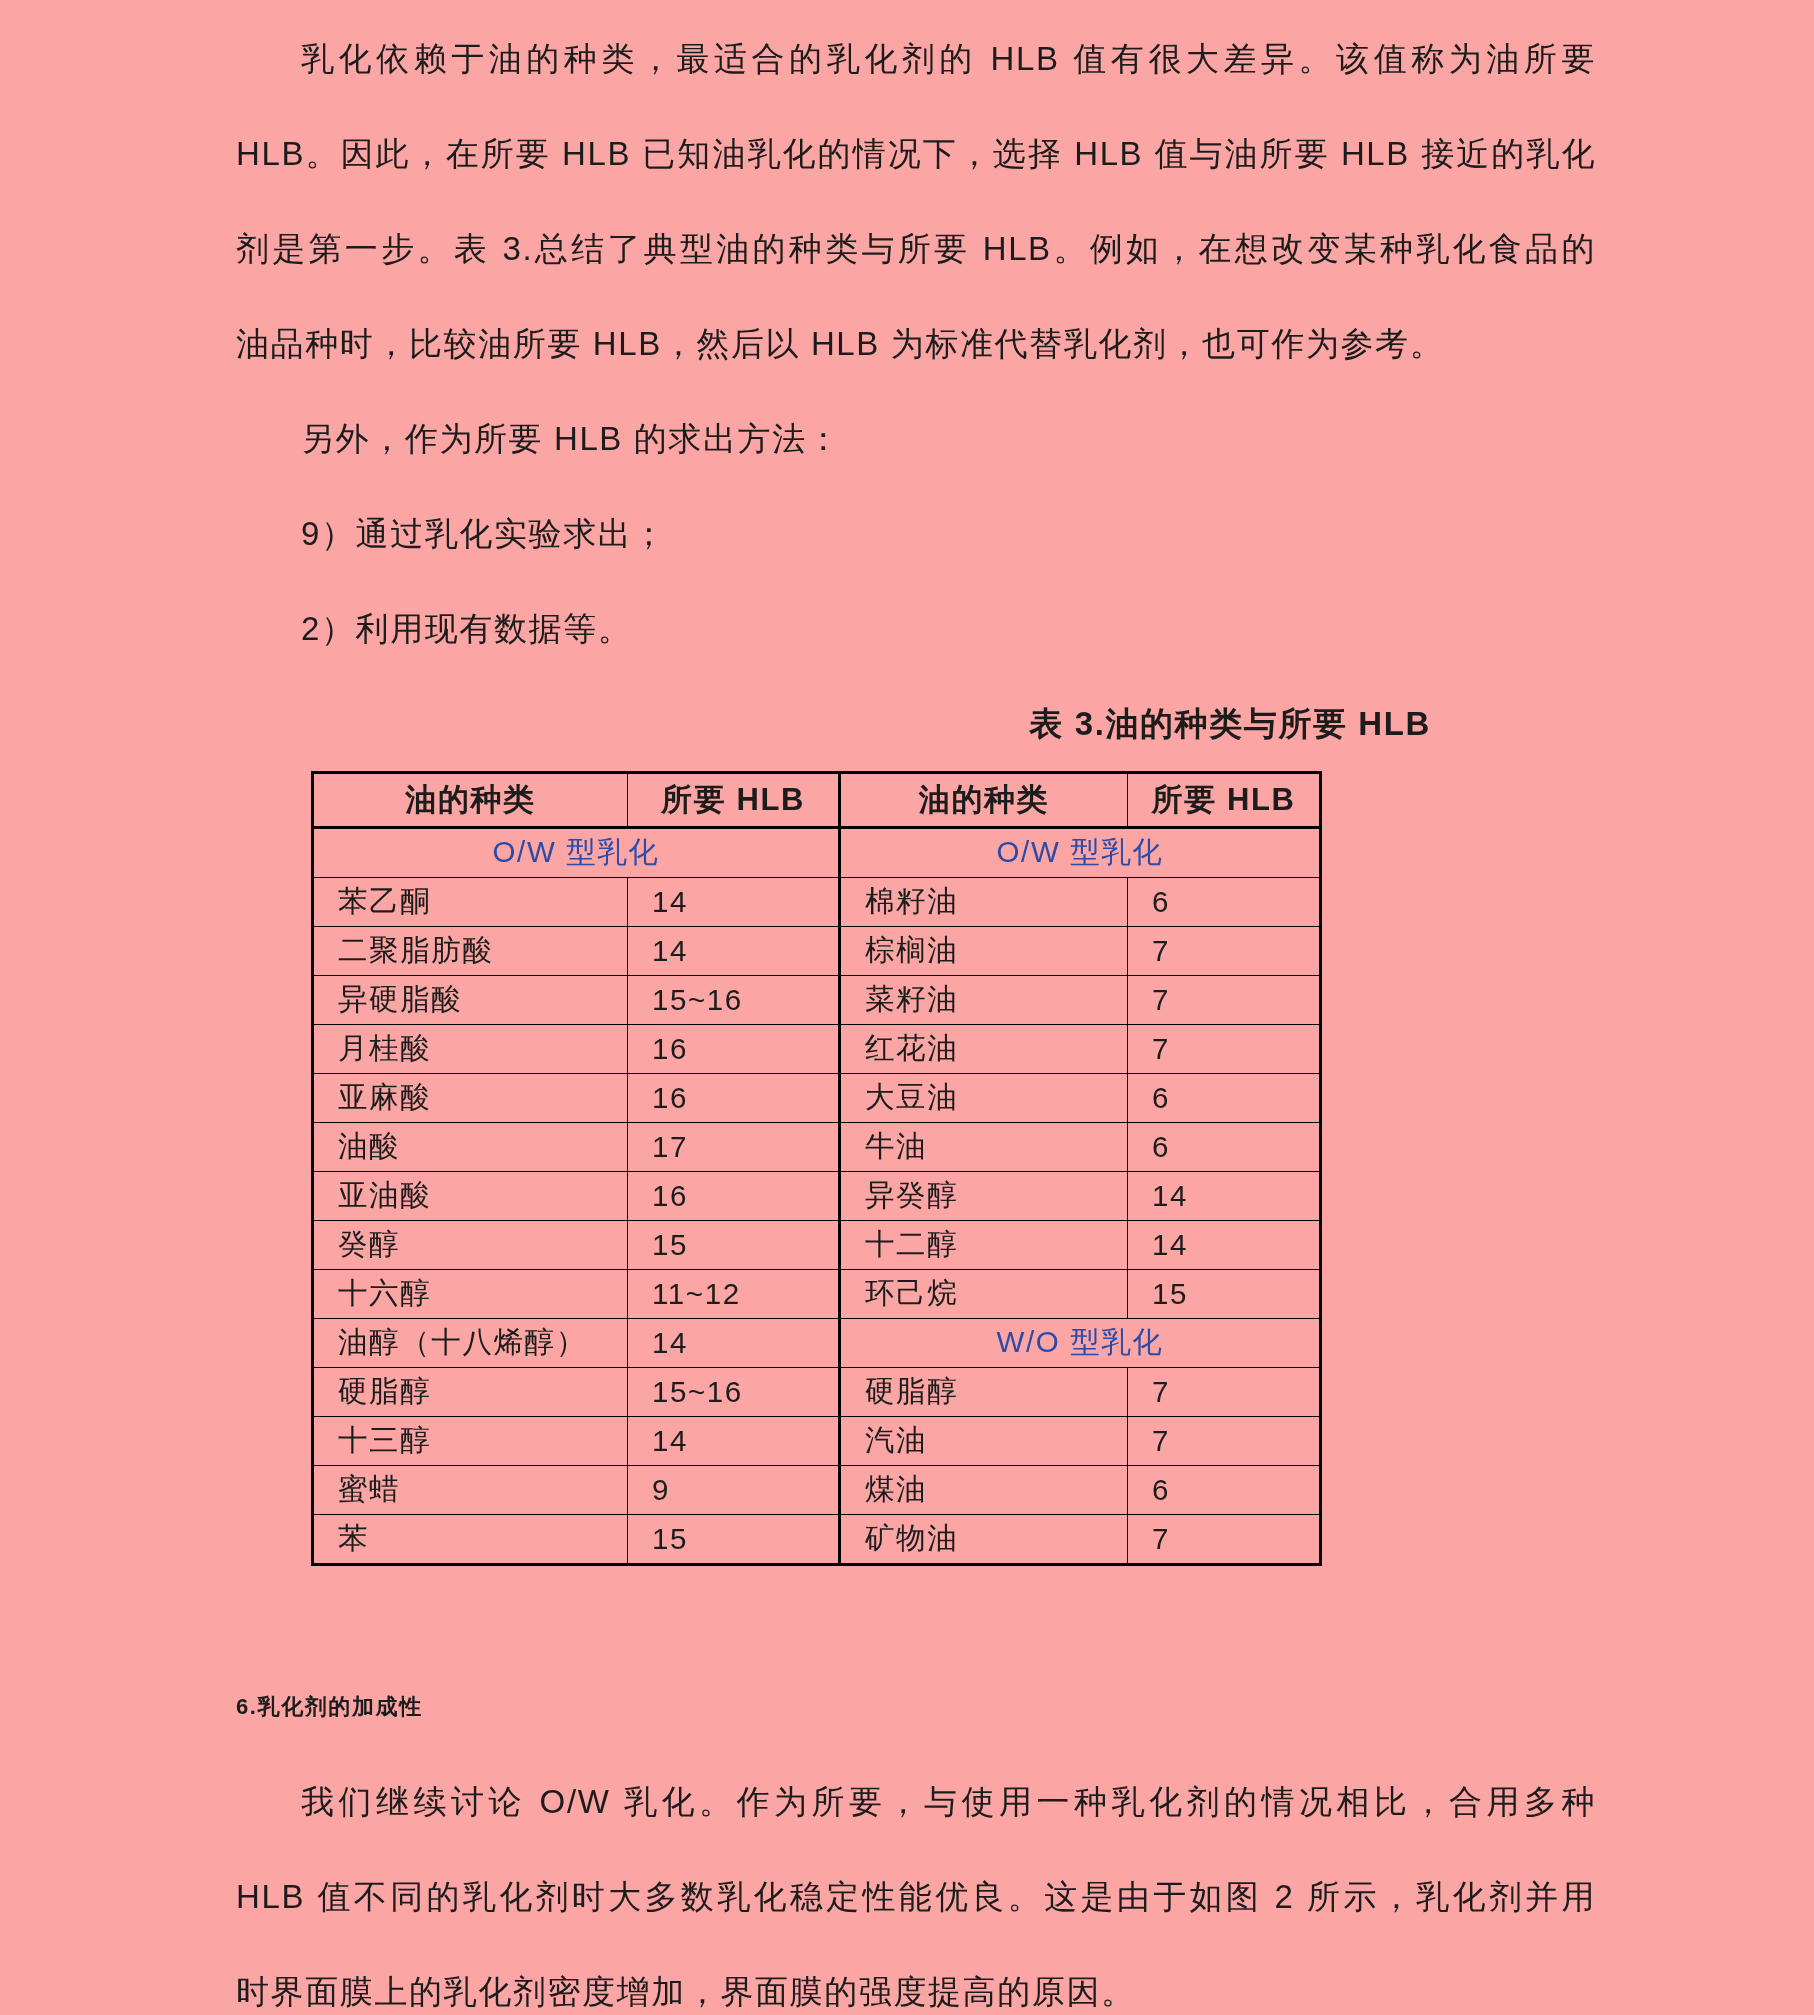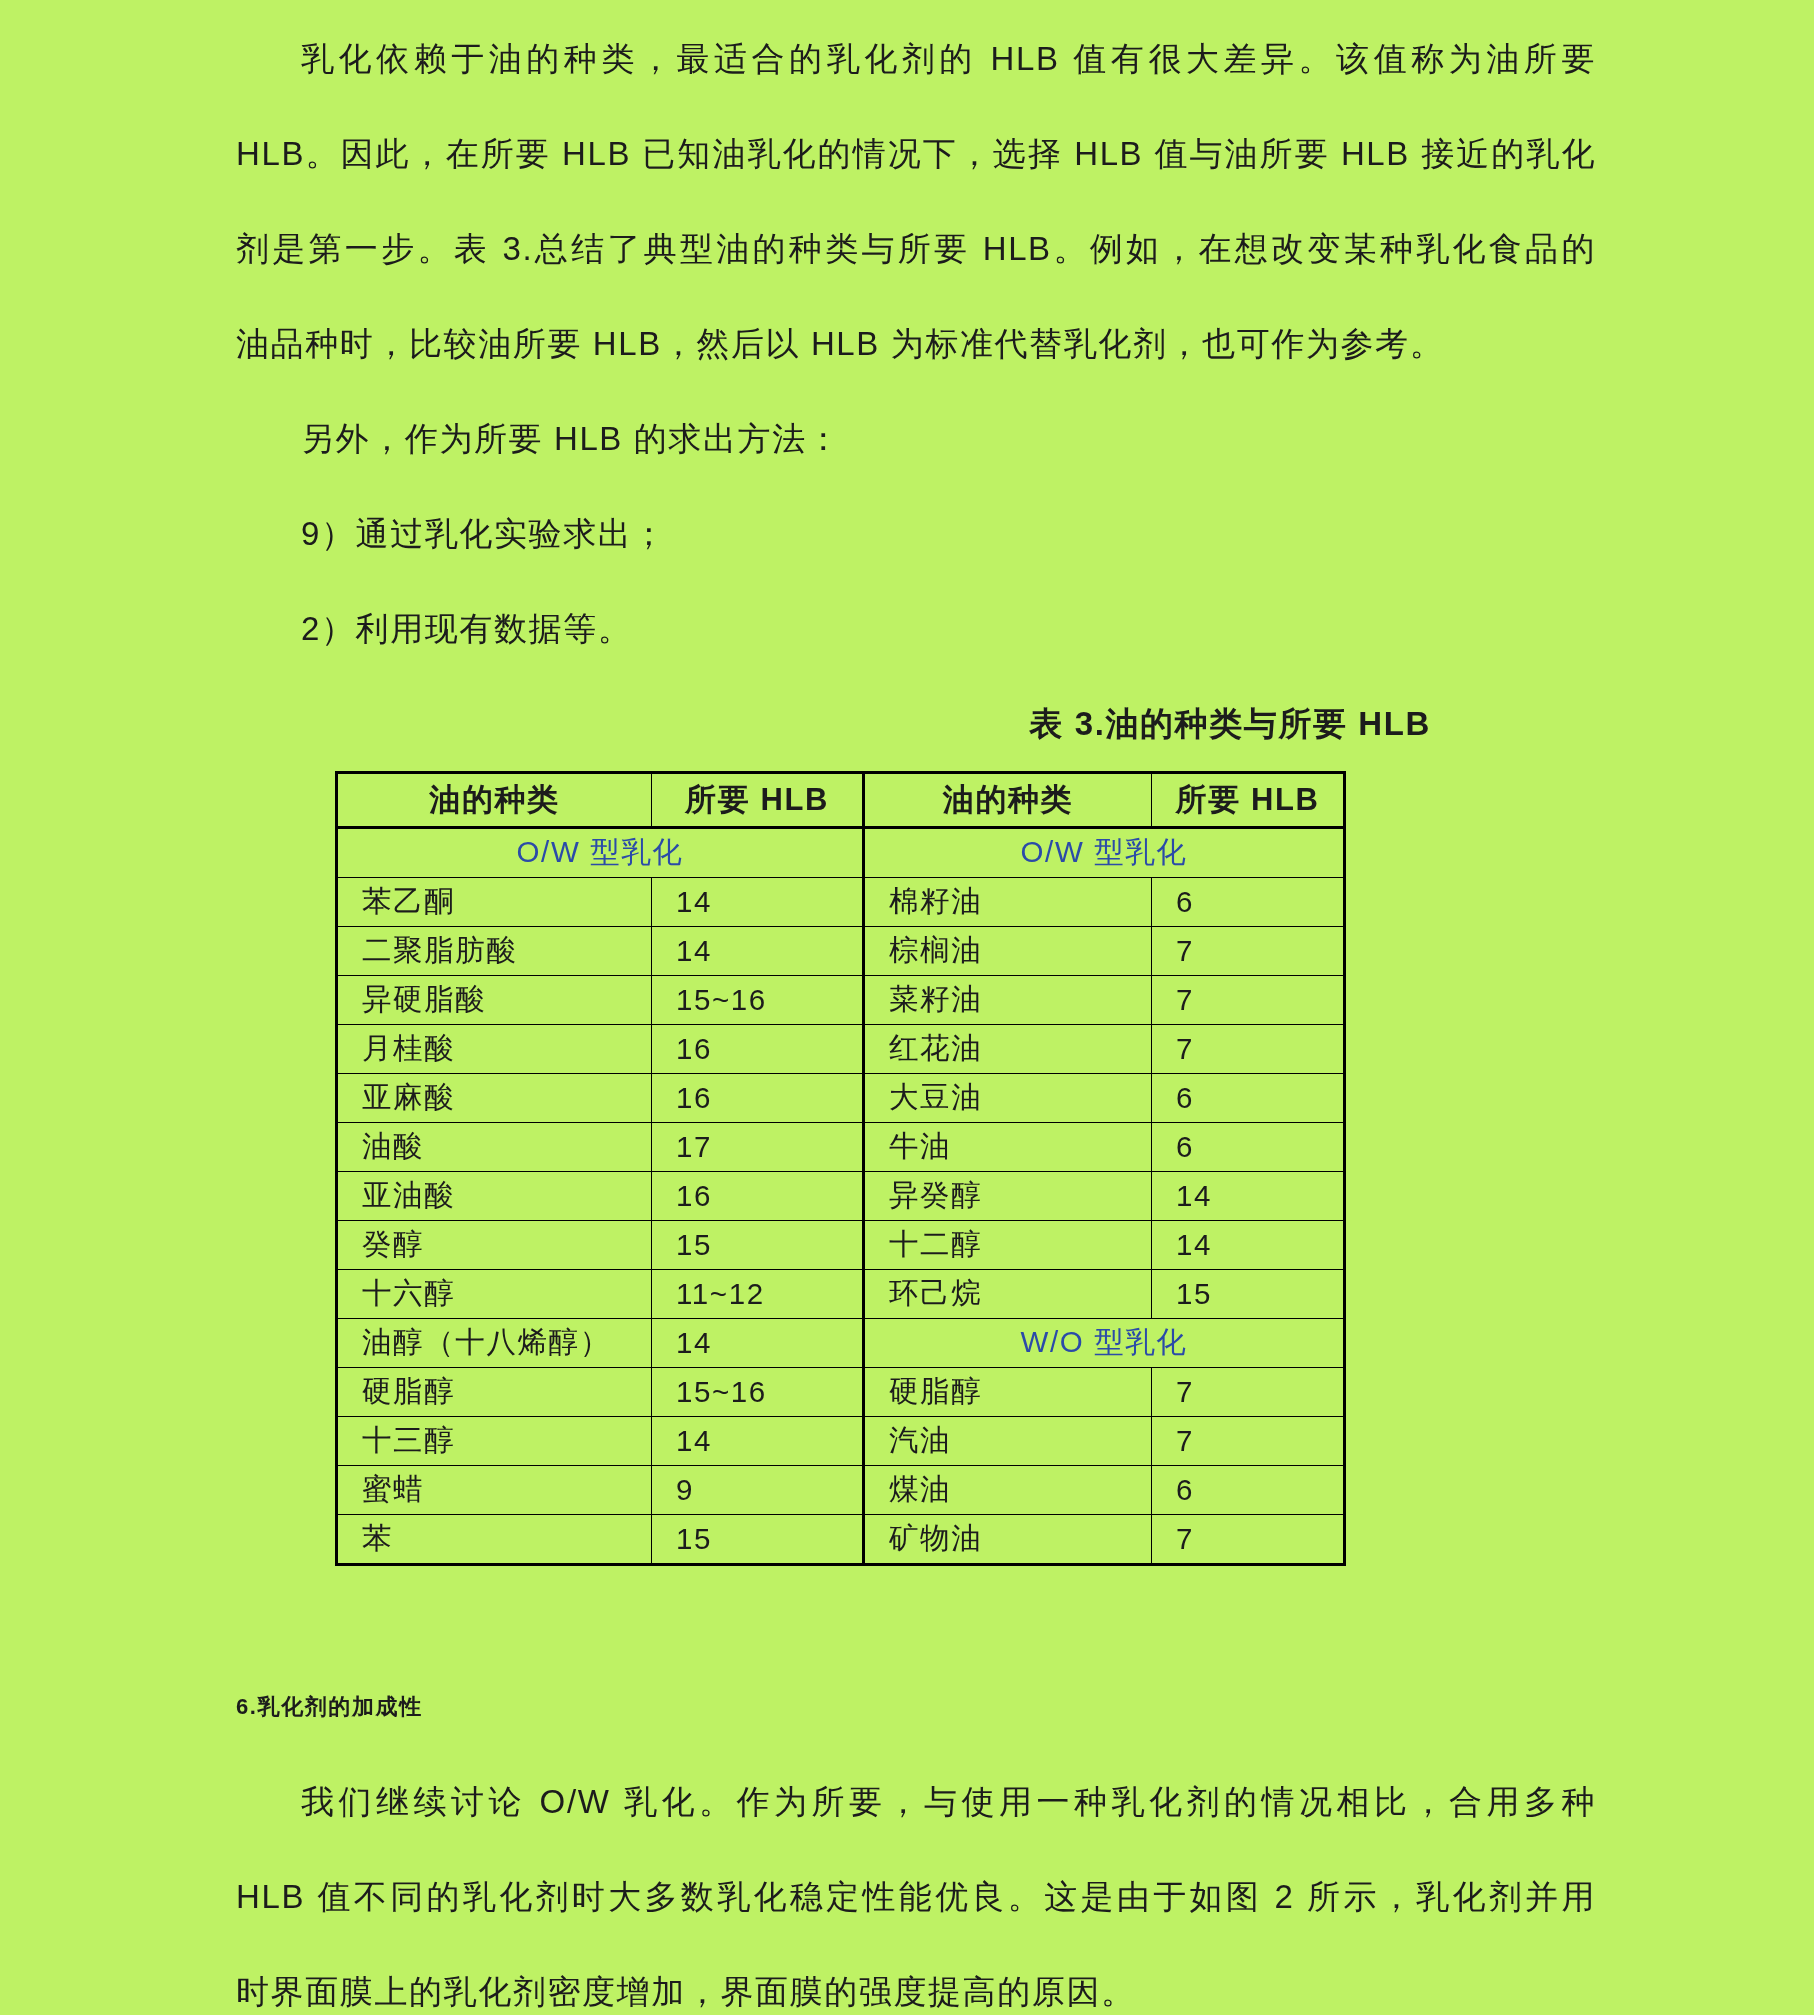--- a/index.html
+++ b/index.html
@@ -1,19 +1,19 @@
 <!DOCTYPE html>
 <html style="font-size:12.4px"><head>
 <meta charset="utf-8">
 <style>
   html,body { margin:0; padding:0; background:#ffffff; }
   .page {
     position:relative;
     width:1814px; height:2015px;
-    background:#bef264;
+    background:#fca5a5;
     color:#1c1c1c;
     font-family:"Liberation Sans","DejaVu Sans",sans-serif;
     overflow:hidden;
   }
   .content {
     position:absolute;
     left:236px; top:11px;
     width:1360px;
   }
   .line {
@@ -30,21 +30,21 @@
     text-align:right;
     font-weight:bold;
   }
   .section-heading {
     margin-top:93px;
     font-weight:bold;
     font-size:22px;
   }
   table.hlb {
     width:1008px;
-    margin-left:99px;
+    margin-left:75px;
     border-collapse:collapse;
     border:3.1px solid #000;
     table-layout:fixed;
   }
   table.hlb th, table.hlb td {
     border:1.6px solid #000;
     font-size:29.5px;
     letter-spacing:1.6px;
     vertical-align:middle;
   }

